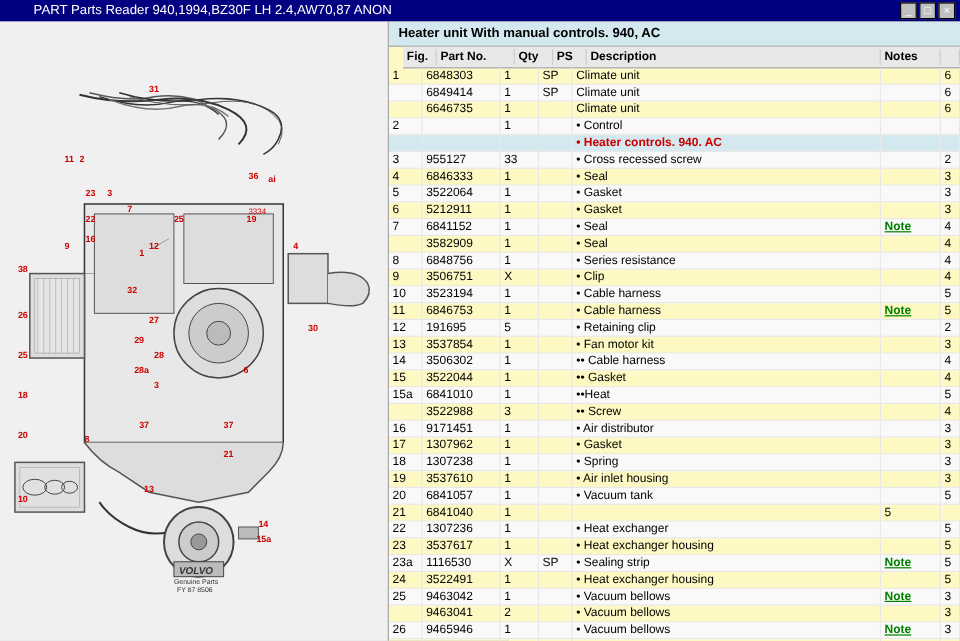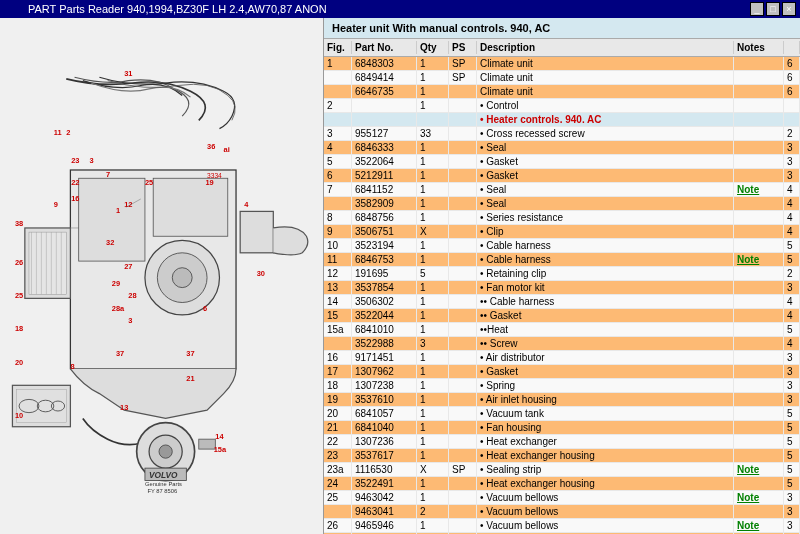--- a/index.html
+++ b/index.html
@@ -40,21 +40,21 @@
       width: 324px;
       background: #f5f5f5;
       border-right: 1px solid #999;
       position: relative;
       overflow: hidden;
     }
     
     
     #parts-panel {
       flex: 1;
-      background: #fdba74;
+      background: #fef9c3;
       display: flex;
       flex-direction: column;
       overflow: hidden;
     }
     
     #parts-header {
       background: #d4e8f0;
       padding: 4px 8px;
       font-size: 11px;
       font-weight: bold;
@@ -63,20 +63,21 @@
     }
     
     #parts-table-header {
       display: grid;
       grid-template-columns: 28px 65px 32px 28px 1fr 50px 16px;
       background: #e8e8e8;
       border-bottom: 1px solid #aaa;
       padding: 2px 0;
       font-weight: bold;
       font-size: 10px;
+      margin-left: 12px;
     }
     
     .th { padding: 1px 3px; border-right: 1px solid #ccc; }
     
     #parts-table-body {
       overflow-y: auto;
       flex: 1;
     }
     
     .part-row {
@@ -473,21 +474,20 @@
     <div class="td"></div>
     <div class="td" style="">• Vacuum tank</div>
     <div class="td"></div>
     <div class="td">5</div>
   </div>
         <div class="part-row">
     <div class="td">21</div>
     <div class="td">6841040</div>
     <div class="td">1</div>
     <div class="td"></div>
-    <div class="td" style="">• Fan housing</div>
     <div class="td"></div>
     <div class="td">5</div>
   </div>
         <div class="part-row">
     <div class="td">22</div>
     <div class="td">1307236</div>
     <div class="td">1</div>
     <div class="td"></div>
     <div class="td" style="">• Heat exchanger</div>
     <div class="td"></div>

